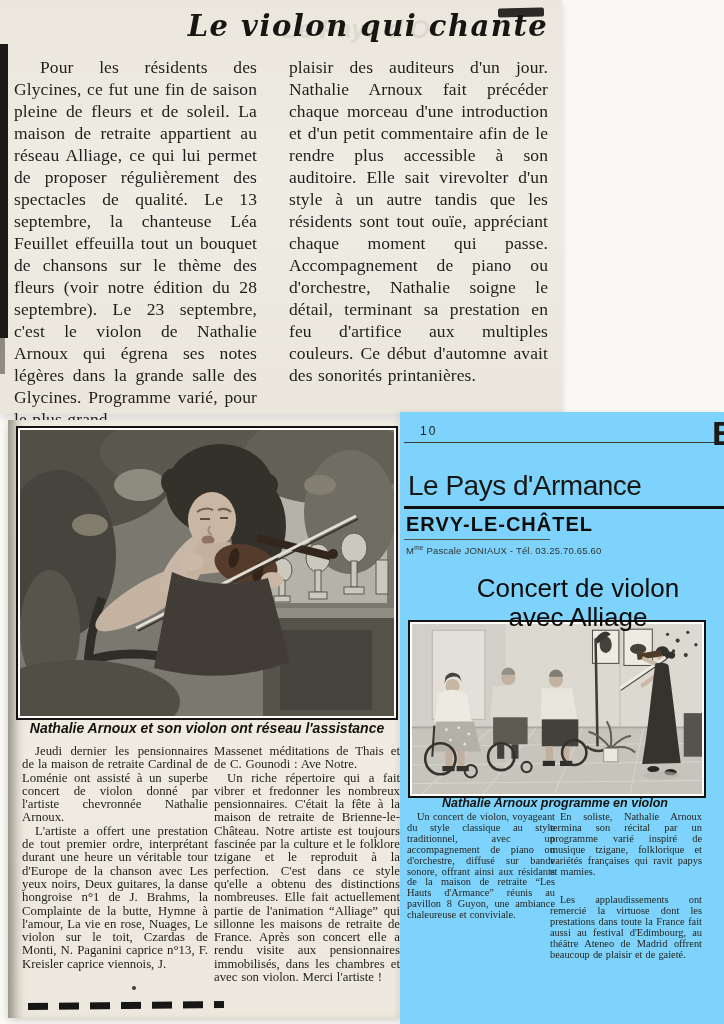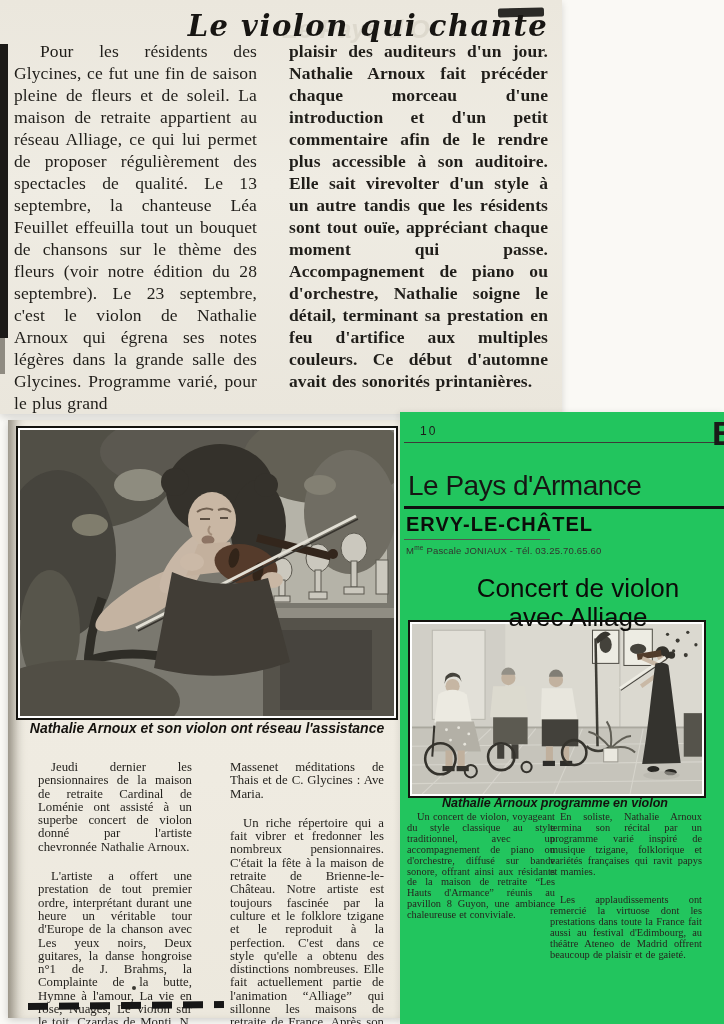--- a/index.html
+++ b/index.html
@@ -9,47 +9,47 @@
   
   .clip-top{left:0;top:0;width:562px;height:414px;
     background:linear-gradient(180deg,#ebe7dd 0%,#efece3 45%,#eae6dc 100%);
     box-shadow:0 3px 7px rgba(0,0,0,.14);}
   .edge-bar{position:absolute;left:0;top:44px;width:8px;height:294px;background:#1c1a17;}
   .edge-bar2{position:absolute;left:0;top:338px;width:5px;height:36px;background:#8f8b81;}
   .streak{position:absolute;left:498px;top:8px;width:46px;height:9px;background:#2b2a27;transform:rotate(-1.5deg);border-radius:2px;}
   .top-title{position:absolute;left:186px;top:8px;width:364px;margin:0;text-align:center;
     font-family:"DejaVu Serif",serif;font-style:italic;font-weight:700;font-size:29px;line-height:36px;
     letter-spacing:1.5px;color:#171512;}
-  .top-col{position:absolute;top:40px;text-align:justify;font-size:17.5px;line-height:22px;
+  .top-col{position:absolute;top:56px;text-align:justify;font-size:17.5px;line-height:22px;
     letter-spacing:.1px;word-spacing:1px;color:#201e1a;hyphens:auto;}
   .top-col-left{left:14px;width:243px;text-indent:26px;}
-  .top-col-right{left:289px;width:259px;font-weight:bold;}
+  .top-col-right{left:289px;width:259px;}
   
   .ghost{position:absolute;font-family:"Liberation Sans",sans-serif;font-weight:700;pointer-events:none;margin-top:12px;}
   .ghost-top{left:282px;top:2px;font-size:26px;color:#cdc7ba;opacity:.45;font-style:italic;}
   
   .clip-left{left:8px;top:420px;width:392px;height:598px;
     background:linear-gradient(180deg,#f1ede3,#efebe1 60%,#ece8dd);
     box-shadow:inset 14px 0 12px -8px rgba(70,62,48,.55), 0 2px 8px rgba(0,0,0,.18);}
   .photo-left{position:absolute;left:8px;top:6px;width:374px;height:286px;margin:0;
     border:2px solid #14130f;background:#fff;padding:2px;}
   .photo-left svg{display:block;width:100%;height:100%;}
   .cap-left{position:absolute;left:10px;top:300px;width:378px;text-align:center;
     font-family:"Liberation Sans",sans-serif;font-weight:700;font-style:italic;font-size:14px;color:#14120e;}
   .l-col{position:absolute;top:325px;text-align:justify;font-size:12.8px;line-height:13.3px;
     word-spacing:.6px;color:#262420;hyphens:auto;}
-  .l-col p{margin:16px;}
+  .l-col p{margin:0;}
   .l-col-1{left:14px;width:186px;}
   .l-col-2{left:206px;width:186px;}
   .indent{text-indent:13px;}
   .dashes{position:absolute;left:20px;top:582px;width:196px;height:7px;transform:rotate(-.6deg);
     background:repeating-linear-gradient(90deg,#161616 0 20px,transparent 20px 31px);}
   .speck{position:absolute;left:124px;top:566px;width:4px;height:4px;background:#3a3832;border-radius:50%;}
   
-  .clip-right{left:400px;top:412px;width:324px;height:612px;background:#22c55e;
+  .clip-right{left:400px;top:412px;width:324px;height:612px;background:#7dd3fc;
     box-shadow:-2px 0 6px rgba(0,0,0,.08);overflow:hidden;font-family:"Liberation Sans",sans-serif;}
   .pagenum{position:absolute;left:20px;top:12px;font-size:12px;letter-spacing:2px;color:#1d1d1b;}
   .pagerule{position:absolute;left:4px;top:30px;width:320px;height:1px;background:#3c3c38;}
   .edgeletter{position:absolute;left:312px;top:2px;font-size:34px;font-weight:700;color:#1a1a18;}
   .masthead{position:absolute;left:8px;top:58px;font-size:28px;font-weight:400;letter-spacing:-.5px;color:#161614;}
   .mastrule{position:absolute;left:4px;top:94px;width:320px;height:3px;background:#101010;}
   .section-name{position:absolute;left:6px;top:101px;font-size:20px;font-weight:700;letter-spacing:1px;color:#0c0c0a;}
   .secrule{position:absolute;left:4px;top:127px;width:146px;height:1px;background:#55554f;}
   .contact{position:absolute;left:6px;top:132px;font-size:9.5px;color:#33332f;letter-spacing:.2px;}
   .contact sup{font-size:6.5px;}
@@ -155,21 +155,21 @@
         <ellipse cx="60" cy="272" rx="100" ry="42" fill="#4a473f"></ellipse>
         <rect width="374" height="286" fill="#d8cfc0" opacity="0.05"></rect>
       </svg>
     </figure>
     <figcaption class="cap-left">Nathalie Arnoux et son violon ont réseau l'assistance</figcaption>
     <div class="l-col l-col-1">
       <p class="indent">Jeudi dernier les pensionnaires de la maison de retraite Cardinal de Loménie ont assisté à un superbe concert de violon donné par l'artiste chevronnée Nathalie Arnoux.</p>
       <p class="indent">L'artiste a offert une prestation de tout premier ordre, interprétant durant une heure un véritable tour d'Europe de la chanson avec Les yeux noirs, Deux guitares, la danse hongroise n°1 de J. Brahms, la Complainte de la butte, Hymne à l'amour, La vie en rose, Nuages, Le violon sur le toit, Czardas de Monti, N. Paganini caprice n°13, F. Kreisler caprice viennois, J.</p>
     </div>
     <div class="l-col l-col-2">
-      <p>Massenet méditations de Thais et de C. Glycines : Ave Maria.</p>
+      <p>Massenet méditations de Thais et de C. Gounodi : Ave Notre.</p>
       <p class="indent">Un riche répertoire qui a fait vibrer et fredonner les nombreux pensionnaires. C'était la fête à la maison de retraite de Brienne-le-Château. Notre artiste est toujours fascinée par la culture et le folklore tzigane et le reproduit à la perfection. C'est dans ce style qu'elle a obtenu des distinctions nombreuses. Elle fait actuellement partie de l'animation “Alliage” qui sillonne les maisons de retraite de France. Après son concert elle a rendu visite aux pensionnaires immobilisés, dans les chambres et avec son violon. Merci l'artiste !</p>
     </div>
 
     <div class="speck"></div>
     <div class="dashes"></div>
   </section>
 
   <section class="clip-right">
     <div class="pagenum">10</div>
     <div class="pagerule"></div>

